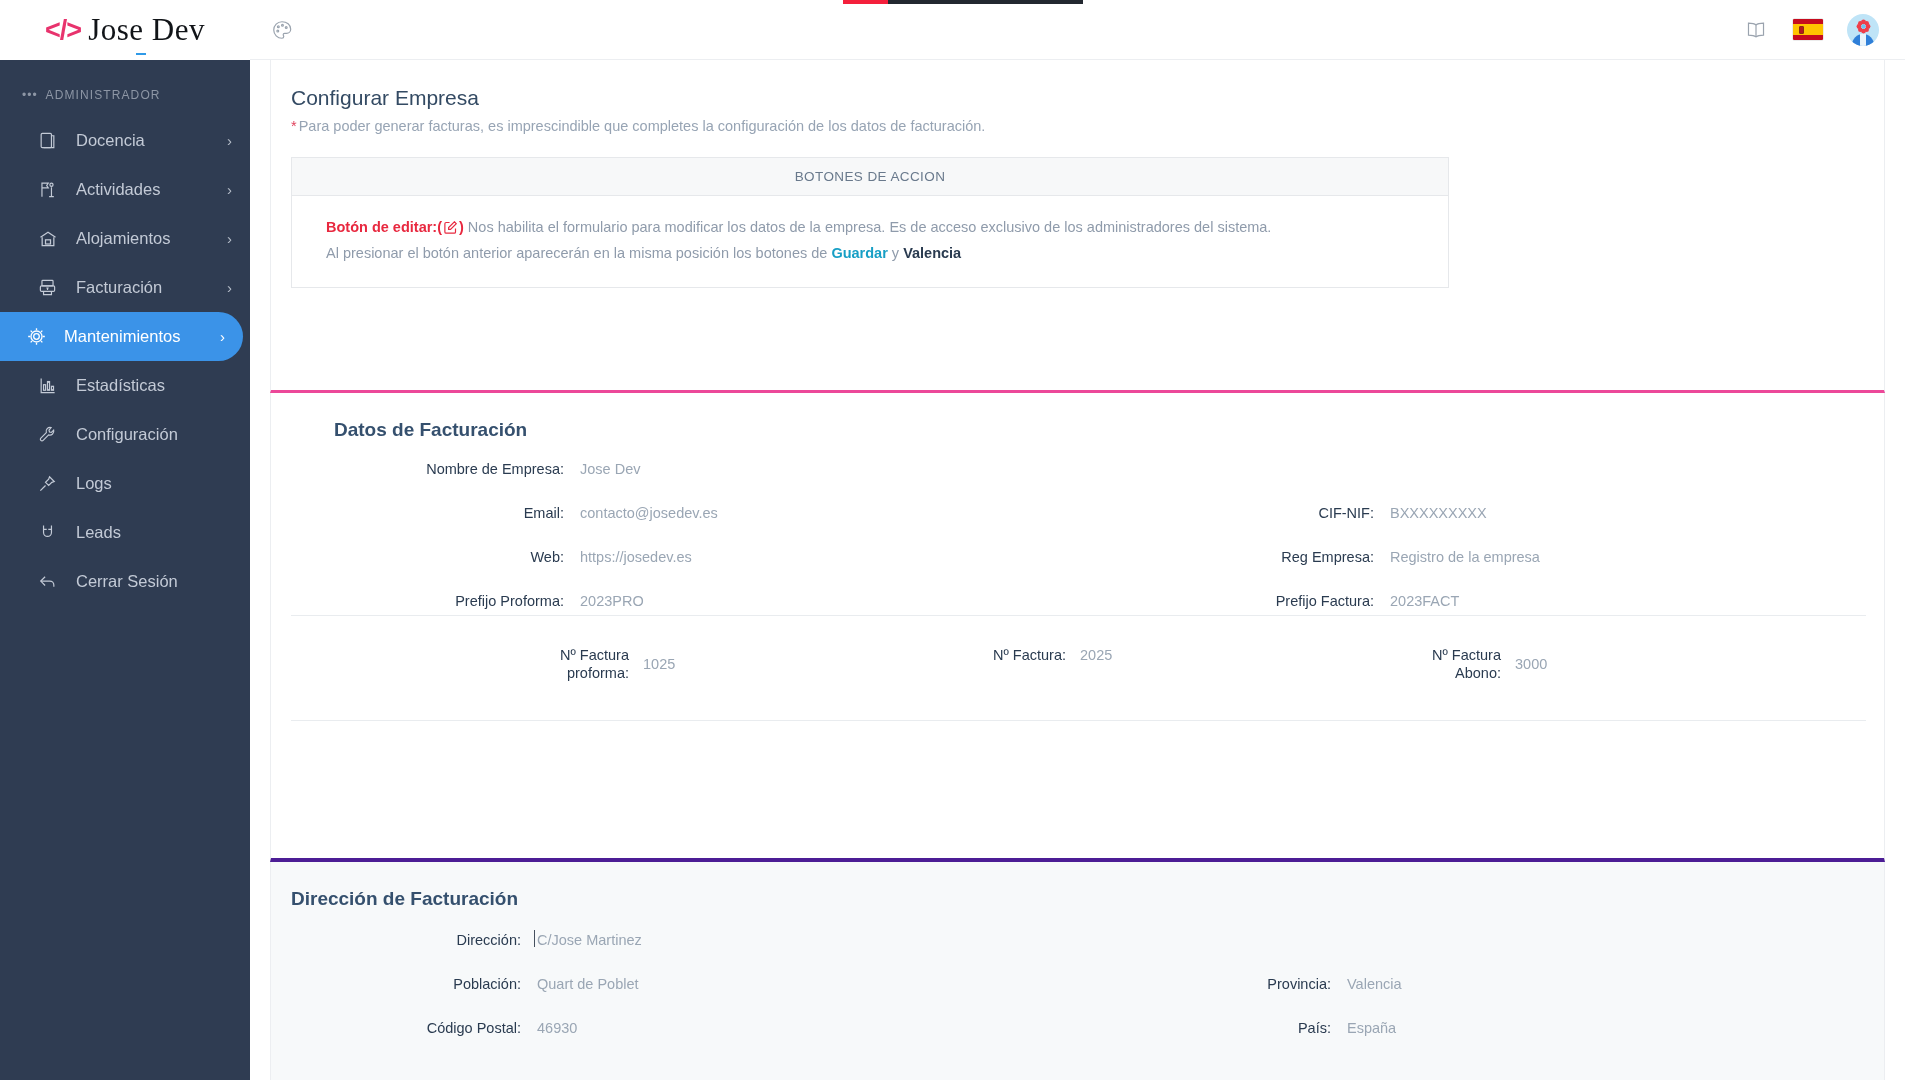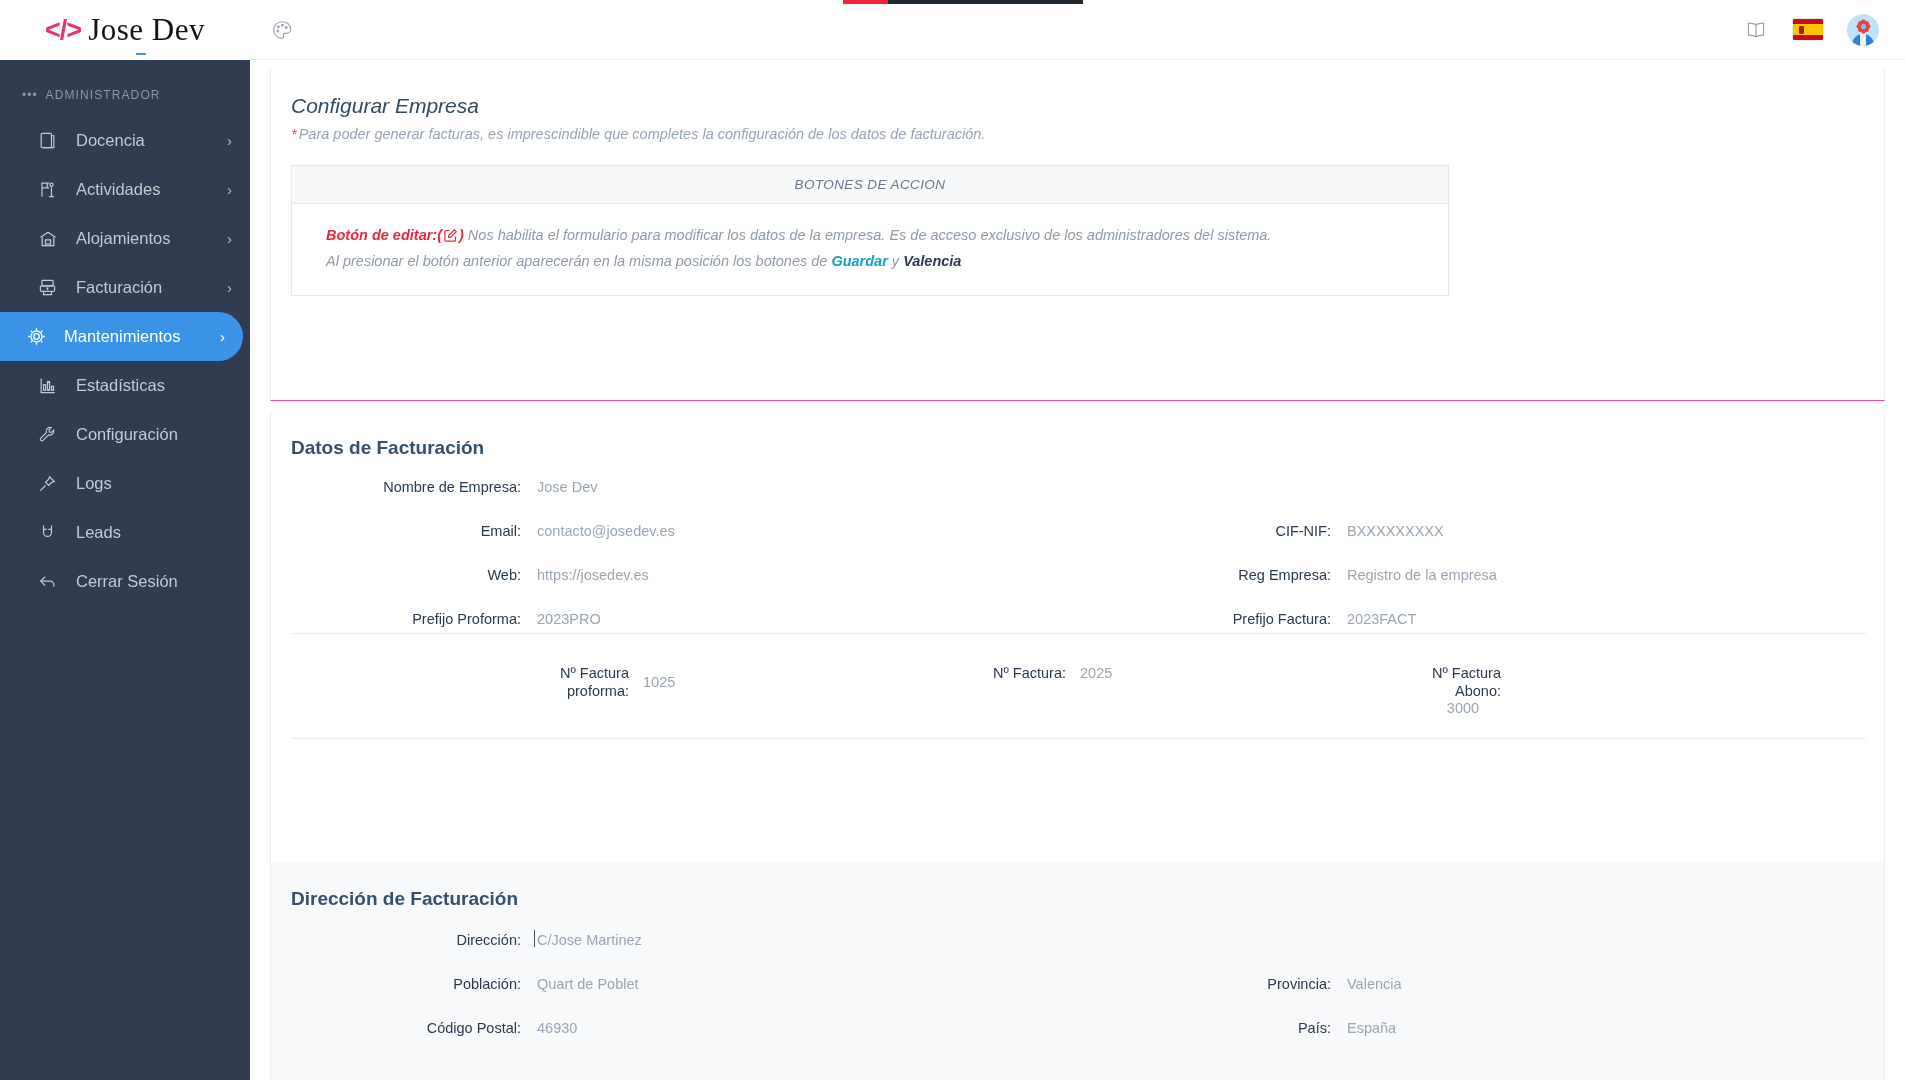--- a/index.html
+++ b/index.html
@@ -132,22 +132,22 @@
     background: #ffffff; overflow: hidden;
   }
   .card {
     position: absolute; left: 20px; top: 0;
     width: 1615px;
     background: #ffffff;
     border-left: 1px solid #eceef1;
     border-right: 1px solid #eceef1;
   }
 
-  #card-top { top: 8px; height: 333px; border-bottom: 1px solid #ec4899; font-style: italic; }
-  #card-mid { top: 351px; height: 469px; border-bottom: 2px solid #4c1d95; }
+  #card-top { top: 0; height: 333px; border-bottom: 3px solid #ec4899; }
+  #card-mid { top: 333px; height: 469px; border-bottom: 4px solid #4c1d95; padding-left: 43px; }
   #card-bottom { top: 802px; height: 218px; background: #f7f9fa; }
 
   .page-title {
     font-size: 21px; color: #334a63; font-weight: 400;
     padding: 26px 0 0 0; margin-left: 20px;
   }
   .page-subtitle {
     font-size: 14.5px; color: #97a4b4; margin-left: 20px; margin-top: 8px;
   }
   .page-subtitle .ast { color: #e0425c; margin-right: 2px; }
@@ -472,21 +472,21 @@
 
     <div>
       <div class="nrow" style="left:268px; top:253px;">
         <span class="flabel">Nº Factura proforma:</span>
         <span class="fvalue">1025</span>
       </div>
       <div class="nrow" style="left:705px; top:253px;">
         <span class="flabel">Nº Factura:</span>
         <span class="fvalue">2025</span>
       </div>
-      <div class="nrow" style="left:1140px; top:253px;flex-direction:column;">
+      <div class="nrow" style="left:1140px; top:253px;">
         <span class="flabel">Nº Factura Abono:</span>
         <span class="fvalue">3000</span>
       </div>
     </div>
   </section>
 
   <section class="card" id="card-bottom">
     <h2 class="section-title">Dirección de Facturación</h2>
 
     <div class="form-grid" style="margin-left:20px; margin-top:22px;">

